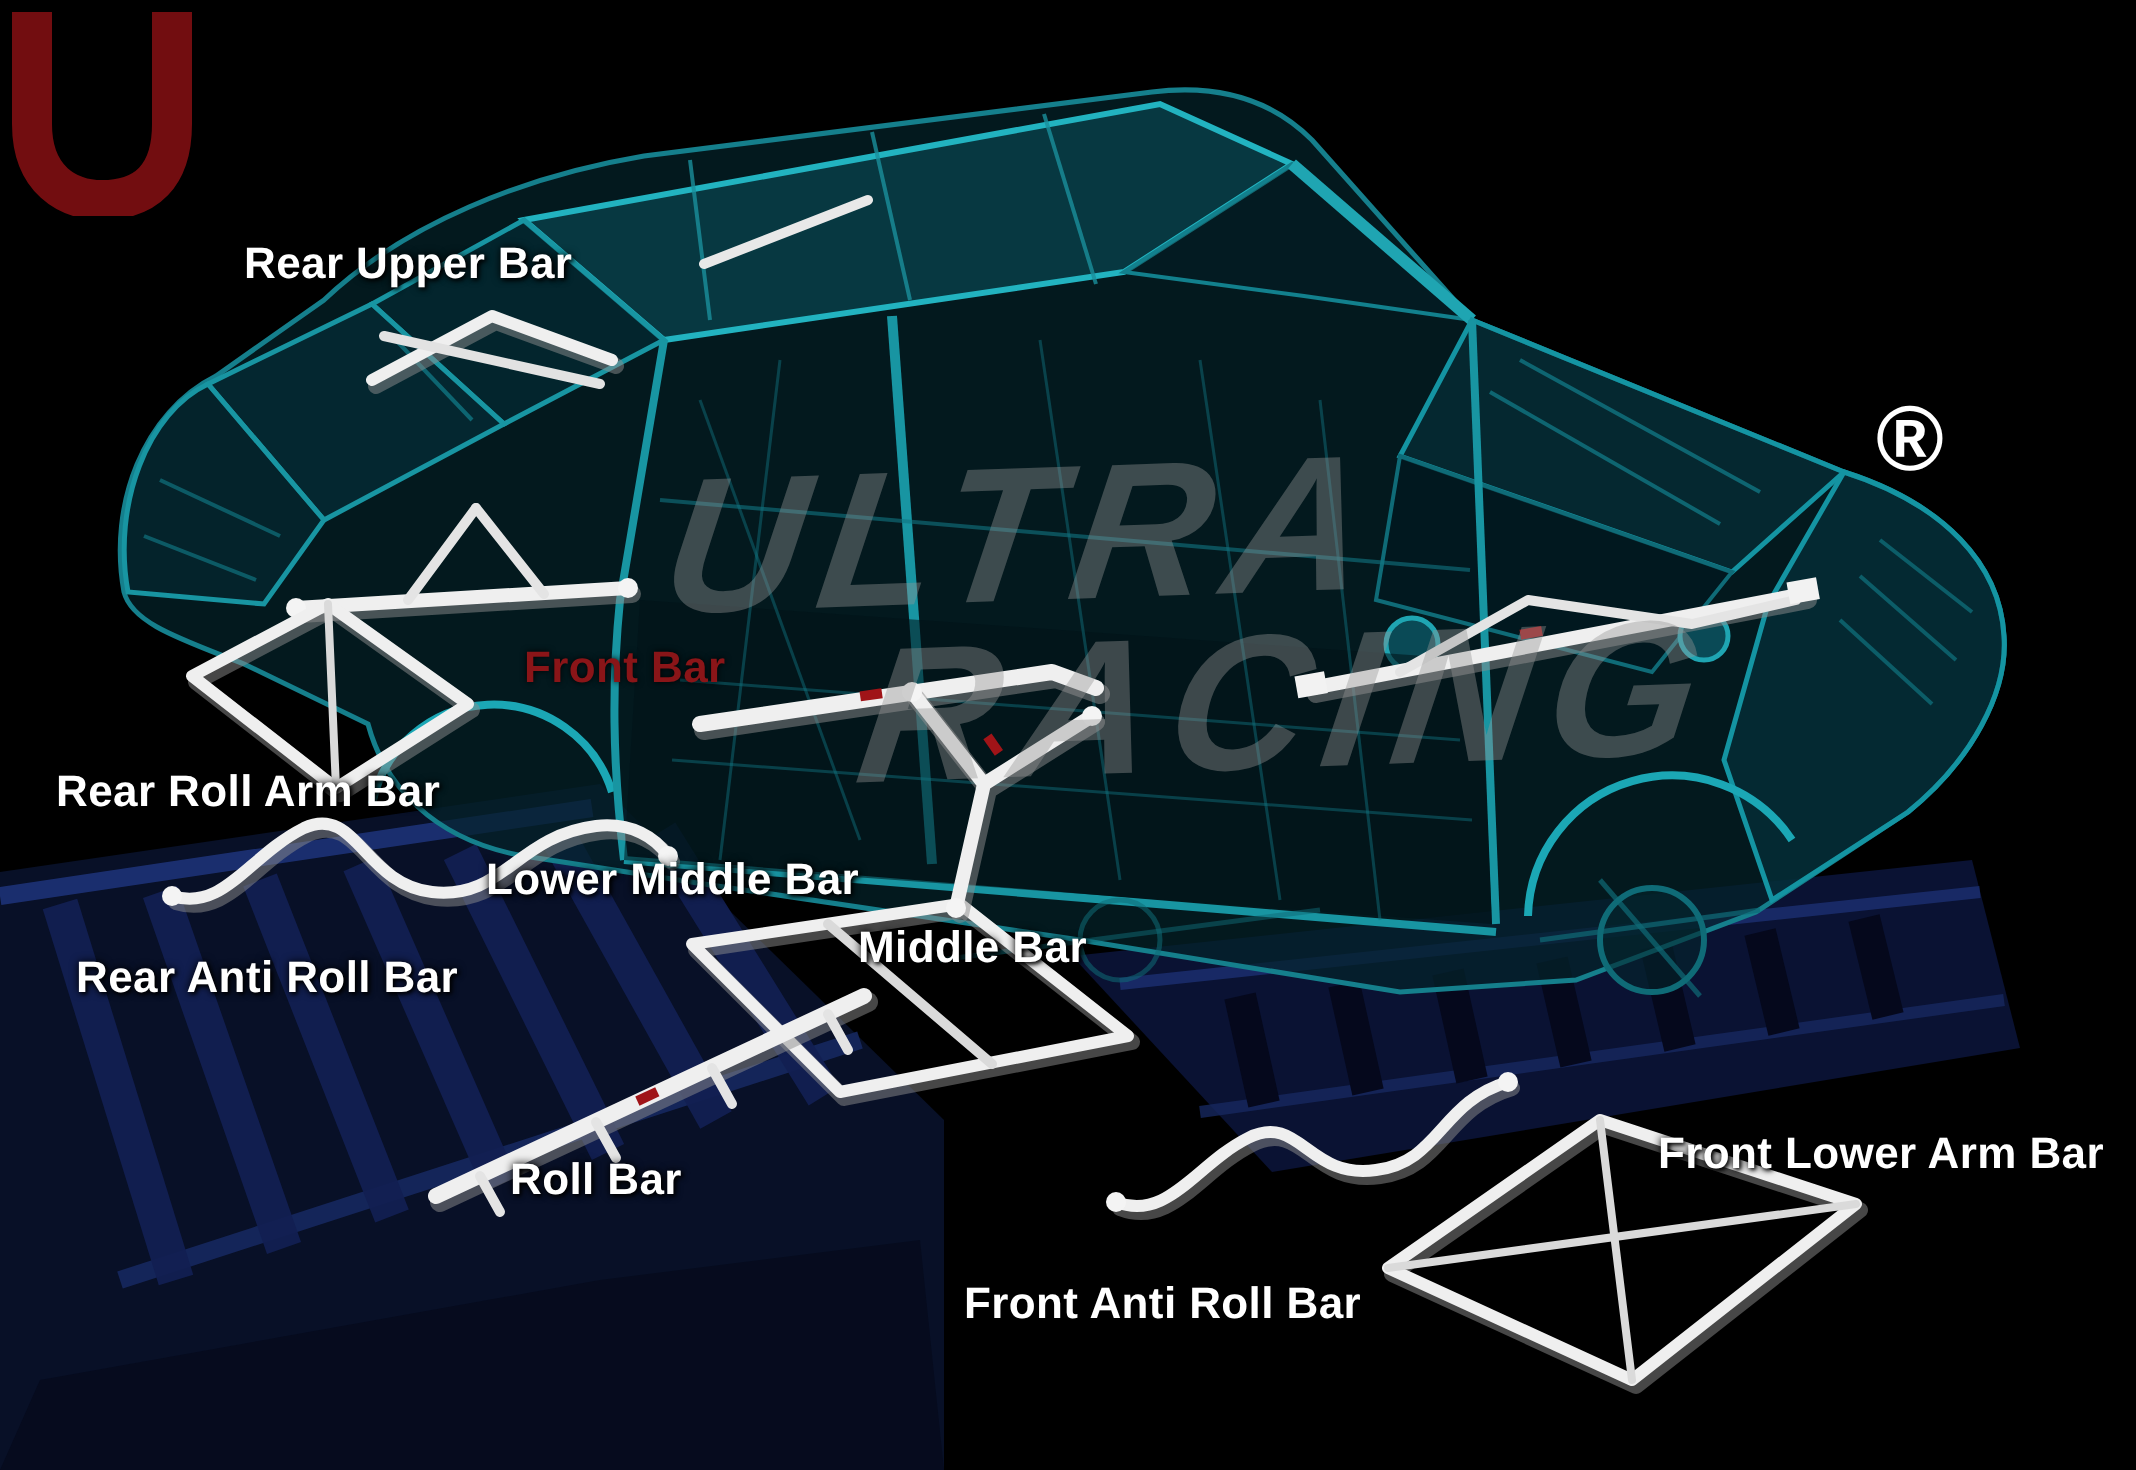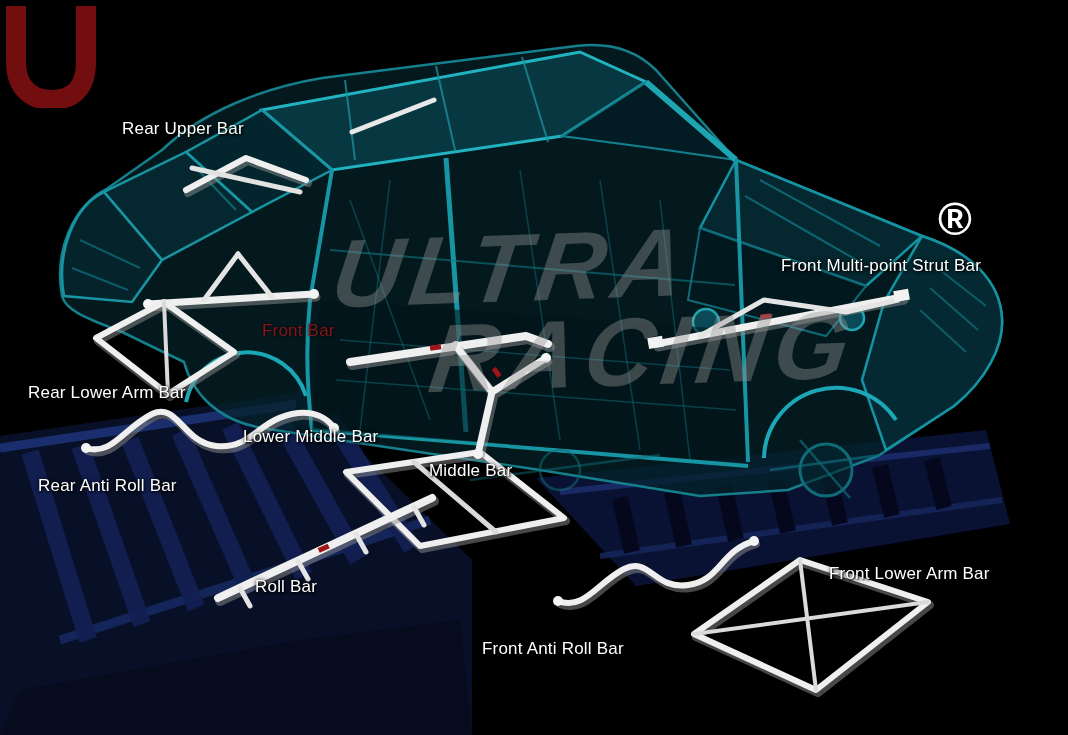--- a/index.html
+++ b/index.html
@@ -16,22 +16,22 @@
     position:relative;
     width:1068px;height:735px;
     background:var(--background);
     overflow:hidden;
     font-family:"Liberation Sans", sans-serif;
   }
   #stage svg{position:absolute;left:0;top:0;}
   .label{
     position:absolute;
     color:var(--label-white);
-    font-size:17px;
-    font-weight:400;
+    font-size:22px;
+    font-weight:700;
     white-space:nowrap;
     text-shadow:0 0 4px #000, 1px 1px 2px #000;
     letter-spacing:.2px;
     user-select:none;
   }
   .label--red{color:var(--room-bar-red);text-shadow:0 0 3px #000;}
   .registered{
     position:absolute;
     left:938px;top:192px;
     color:#fff;
@@ -234,23 +234,22 @@
   <svg class="ur-logo" width="100" height="108" viewBox="0 0 100 108">
     <path d="M16,6 L16,62 C16,90 34,100 51,100 C73,100 86,88 86,62 L86,6" stroke="#8c1014" stroke-width="20" fill="none"></path>
   </svg>
   <div class="wm">
     <span class="wm-line1">ULTRA</span>
     <span class="wm-line2">RACING</span>
   </div>
   <div class="registered">®</div>
 
   <div class="label" style="left:122px;top:119px">Rear Upper Bar</div>
-  <div class="label" style="left:781px;top:256px">Front Multi-point Strut Bar</div>
   <div class="label label--red" style="left:262px;top:321px">Front Bar</div>
-  <div class="label" style="left:28px;top:383px">Rear Lower Arm Bar</div>
+  <div class="label" style="left:28px;top:383px">Rear Roll Arm Bar</div>
   <div class="label" style="left:243px;top:427px">Lower Middle Bar</div>
   <div class="label" style="left:429px;top:461px">Middle Bar</div>
   <div class="label" style="left:38px;top:476px">Rear Anti Roll Bar</div>
   <div class="label" style="left:829px;top:564px">Front Lower Arm Bar</div>
   <div class="label" style="left:255px;top:577px">Roll Bar</div>
   <div class="label" style="left:482px;top:639px">Front Anti Roll Bar</div>
 
 </div>
 
 </body></html>

